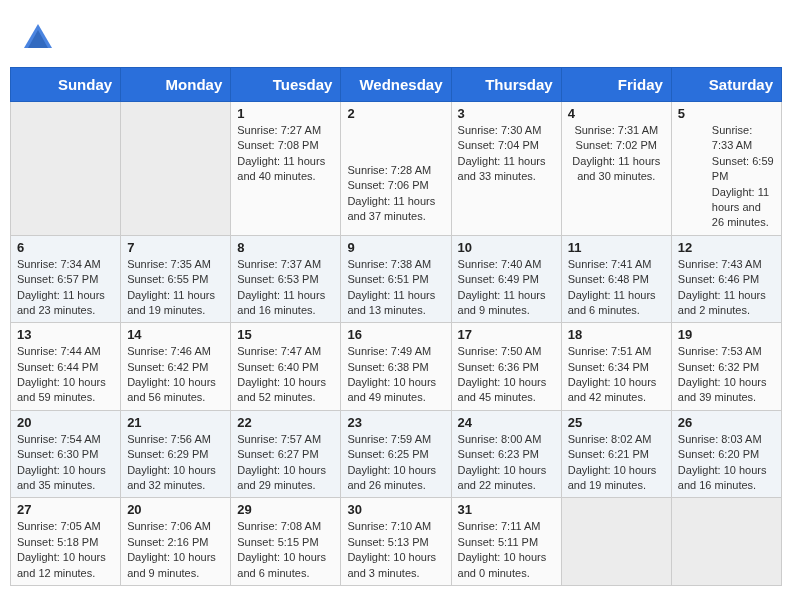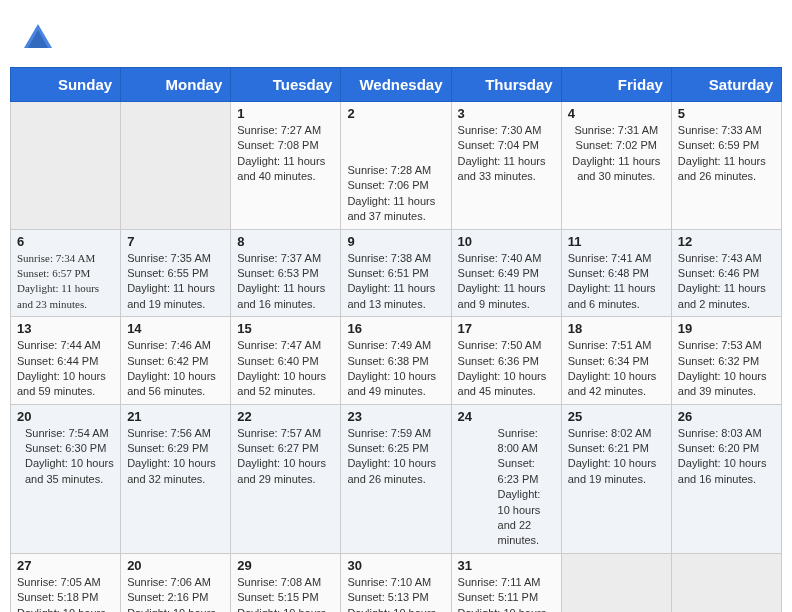--- a/index.html
+++ b/index.html
@@ -151,29 +151,29 @@
 Daylight: 11 hours and 33 minutes.</div>
         </td>
         <td>
           <div class="day-number">4</div>
           <div class="day-info" style="white-space: pre-line; text-align: center;">Sunrise: 7:31 AM
 Sunset: 7:02 PM
 Daylight: 11 hours and 30 minutes.</div>
         </td>
         <td>
           <div class="day-number">5</div>
-          <div class="day-info" style="white-space: pre-line;">Sunrise: 7:33 AM
+          <div class="day-info" style="white-space: pre-line; margin-left: 34px;">Sunrise: 7:33 AM
 Sunset: 6:59 PM
 Daylight: 11 hours and 26 minutes.</div>
         </td>
       </tr>
       <tr>
         <td>
           <div class="day-number">6</div>
-          <div class="day-info" style="white-space: pre-line; font-family: Liberation Serif, serif;">Sunrise: 7:34 AM
+          <div class="day-info" style="white-space: pre-line;">Sunrise: 7:34 AM
 Sunset: 6:57 PM
 Daylight: 11 hours and 23 minutes.</div>
         </td>
         <td>
           <div class="day-number">7</div>
           <div class="day-info" style="white-space: pre-line;">Sunrise: 7:35 AM
 Sunset: 6:55 PM
 Daylight: 11 hours and 19 minutes.</div>
         </td>
         <td>
@@ -247,21 +247,21 @@
         <td>
           <div class="day-number">19</div>
           <div class="day-info" style="white-space: pre-line;">Sunrise: 7:53 AM
 Sunset: 6:32 PM
 Daylight: 10 hours and 39 minutes.</div>
         </td>
       </tr>
       <tr>
         <td>
           <div class="day-number">20</div>
-          <div class="day-info" style="white-space: pre-line; margin-left: 8px;">Sunrise: 7:54 AM
+          <div class="day-info" style="white-space: pre-line;">Sunrise: 7:54 AM
 Sunset: 6:30 PM
 Daylight: 10 hours and 35 minutes.</div>
         </td>
         <td>
           <div class="day-number">21</div>
           <div class="day-info" style="white-space: pre-line;">Sunrise: 7:56 AM
 Sunset: 6:29 PM
 Daylight: 10 hours and 32 minutes.</div>
         </td>
         <td>
@@ -271,21 +271,21 @@
 Daylight: 10 hours and 29 minutes.</div>
         </td>
         <td>
           <div class="day-number">23</div>
           <div class="day-info" style="white-space: pre-line;">Sunrise: 7:59 AM
 Sunset: 6:25 PM
 Daylight: 10 hours and 26 minutes.</div>
         </td>
         <td>
           <div class="day-number">24</div>
-          <div class="day-info" style="white-space: pre-line; margin-left: 40px;">Sunrise: 8:00 AM
+          <div class="day-info" style="white-space: pre-line;">Sunrise: 8:00 AM
 Sunset: 6:23 PM
 Daylight: 10 hours and 22 minutes.</div>
         </td>
         <td>
           <div class="day-number">25</div>
           <div class="day-info" style="white-space: pre-line;">Sunrise: 8:02 AM
 Sunset: 6:21 PM
 Daylight: 10 hours and 19 minutes.</div>
         </td>
         <td>

